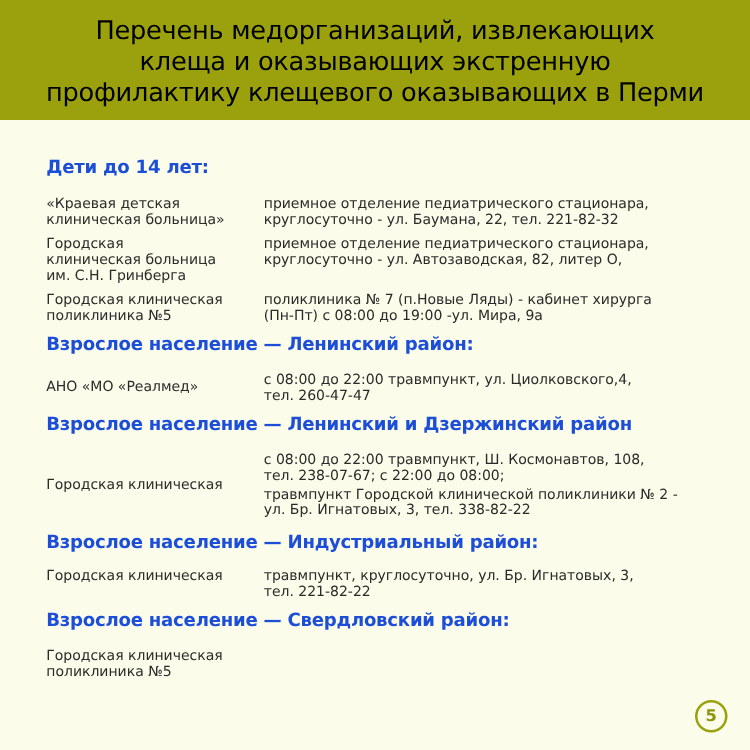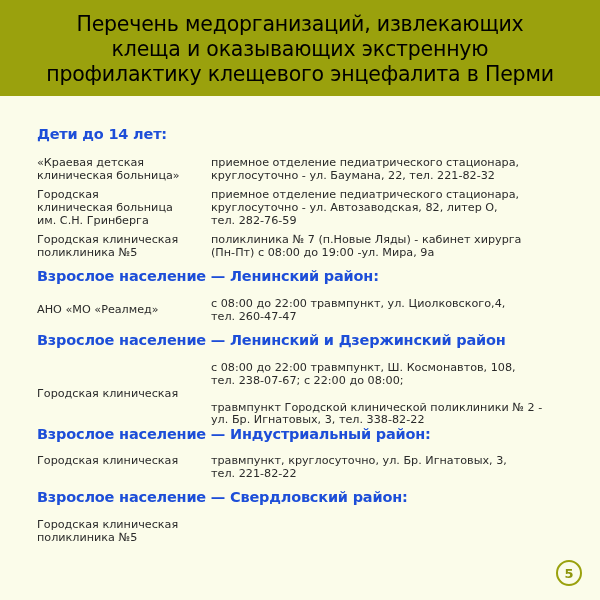--- a/index.html
+++ b/index.html
@@ -39,21 +39,21 @@
   }
   .abs { position: absolute; left: 0; }
 </style>
 </head>
 <body>
 
 <div class="header">
   <div class="header-title">
     <div>Перечень медорганизаций, извлекающих</div>
     <div>клеща и оказывающих экстренную</div>
-    <div>профилактику клещевого энцефалита в Перми</div>
+    <div>профилактику клещевого оказывающих в Перми</div>
   </div>
 </div>
 
 <div class="content">
 
   <div class="section-title abs" style="top:6px">Дети до 14 лет:</div>
 
   <div class="row abs" style="top:37px;width:530px">
     <div class="org">
       <span class="info-line">«Краевая детская</span>
@@ -67,21 +67,20 @@
 
   <div class="row abs" style="top:69px;width:530px">
     <div class="org">
       <span class="info-line">Городская</span>
       <span class="info-line">клиническая больница</span>
       <span class="info-line">им. С.Н. Гринберга</span>
     </div>
     <div class="info">
       <span class="info-line">приемное отделение педиатрического стационара,</span>
       <span class="info-line">круглосуточно - ул. Автозаводская, 82, литер О,</span>
-      <span class="info-line">тел. 282-76-59</span>
     </div>
   </div>
 
   <div class="row abs" style="top:114px;width:530px">
     <div class="org">
       <span class="info-line">Городская клиническая</span>
       <span class="info-line">поликлиника №5</span>
     </div>
     <div class="info">
       <span class="info-line">поликлиника № 7 (п.Новые Ляды) - кабинет хирурга</span>
@@ -101,21 +100,21 @@
   </div>
 
   <div class="section-title abs" style="top:212px">Взрослое население — Ленинский и Дзержинский район</div>
   <div class="row abs center" style="top:242px;width:530px">
     <div class="org">
       <span class="info-line">Городская клиническая</span>
     </div>
     <div class="info">
       <span class="info-line">с 08:00 до 22:00 травмпункт, Ш. Космонавтов, 108,</span>
       <span class="info-line">тел. 238-07-67; с 22:00 до 08:00;</span>
-      <span class="info-line" style="margin-top:14px">травмпункт Городской клинической поликлиники № 2 -</span>
+      <span class="info-line" style="margin-top:2px">травмпункт Городской клинической поликлиники № 2 -</span>
       <span class="info-line">ул. Бр. Игнатовых, 3, тел. 338-82-22</span>
     </div>
   </div>
 
   <div class="section-title abs" style="top:306px">Взрослое население — Индустриальный район:</div>
   <div class="row abs" style="top:335px;width:530px">
     <div class="org">
       <span class="info-line">Городская клиническая</span>
     </div>
     <div class="info">

